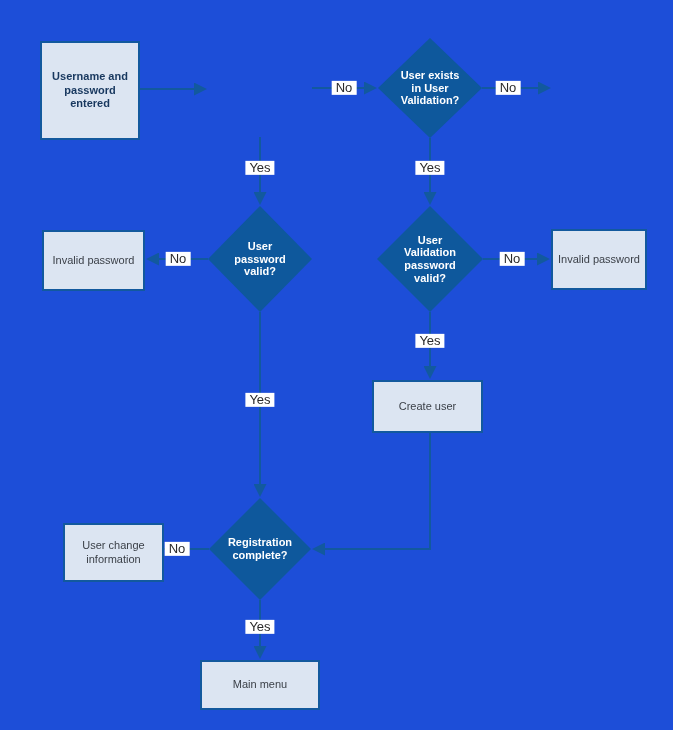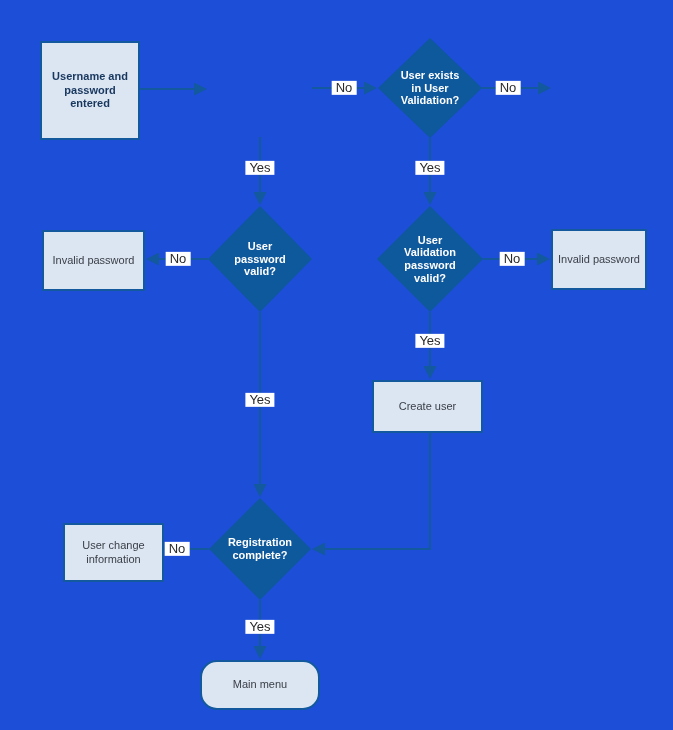--- a/index.html
+++ b/index.html
@@ -124,21 +124,21 @@
       <span class="node-label">Create user</span>
     </div>
     <div class="node diamond" style="left: 209px; top: 498px; width: 102px; height: 102px;">
       <span class="node-label">Registration
 complete?</span>
     </div>
     <div class="node rect" style="left: 43px; top: 523px; width: 101px; height: 59px; margin-left: 20px;">
       <span class="node-label">User change
 information</span>
     </div>
-    <div class="node rect" style="left: 200px; top: 660px; width: 120px; height: 50px; border-radius: 17px;">
+    <div class="node rect" style="left: 200px; top: 660px; width: 120px; height: 50px;">
       <span class="node-label">Main menu</span>
     </div>
     <div class="edge-label" style="left: 344px; top: 88px;">No</div>
     <div class="edge-label" style="left: 260px; top: 168px;">Yes</div>
     <div class="edge-label" style="left: 508px; top: 88px;">No</div>
     <div class="edge-label" style="left: 430px; top: 168px;">Yes</div>
     <div class="edge-label" style="left: 178px; top: 259px;">No</div>
     <div class="edge-label" style="left: 260px; top: 400px;">Yes</div>
     <div class="edge-label" style="left: 512px; top: 259px;">No</div>
     <div class="edge-label" style="left: 430px; top: 341px;">Yes</div>

